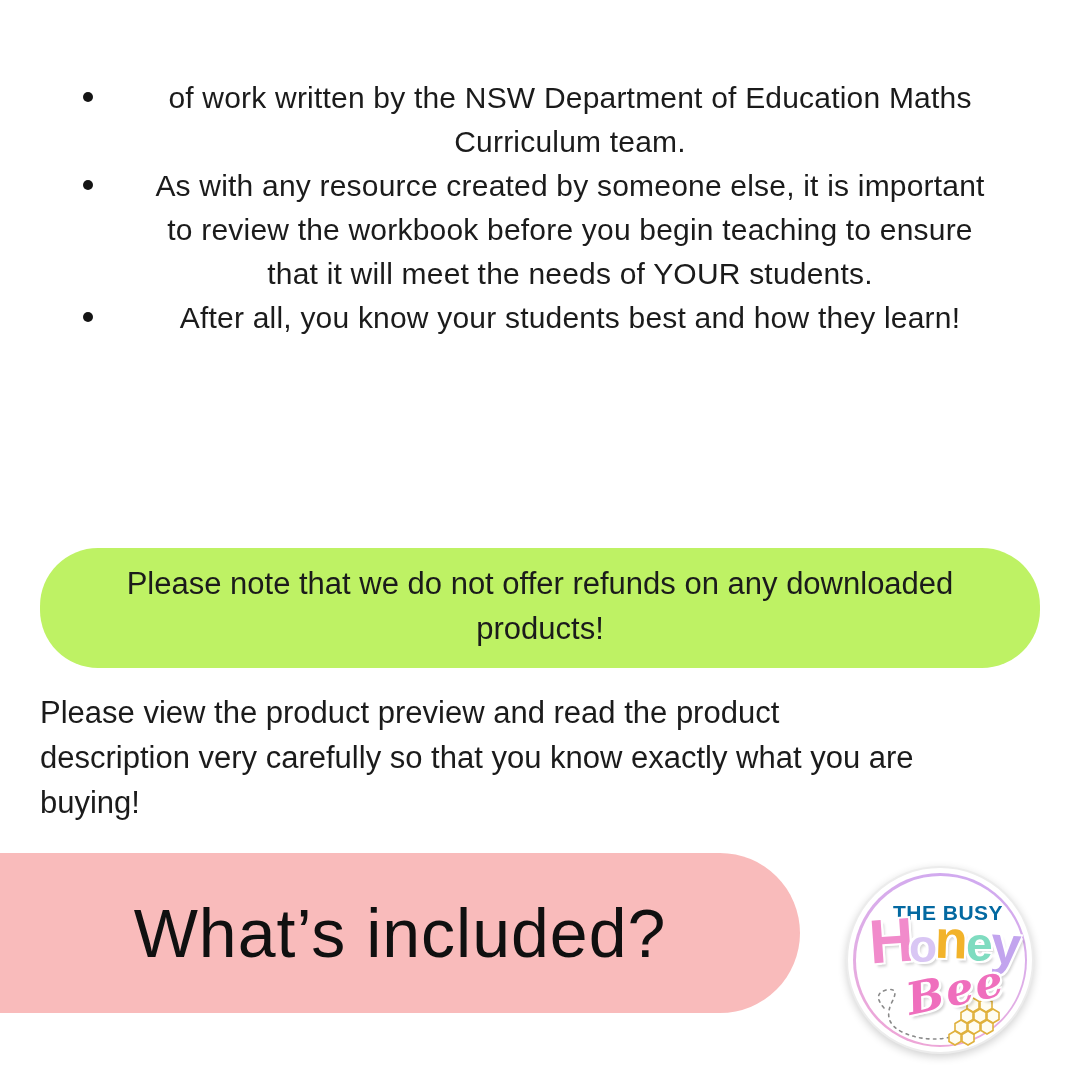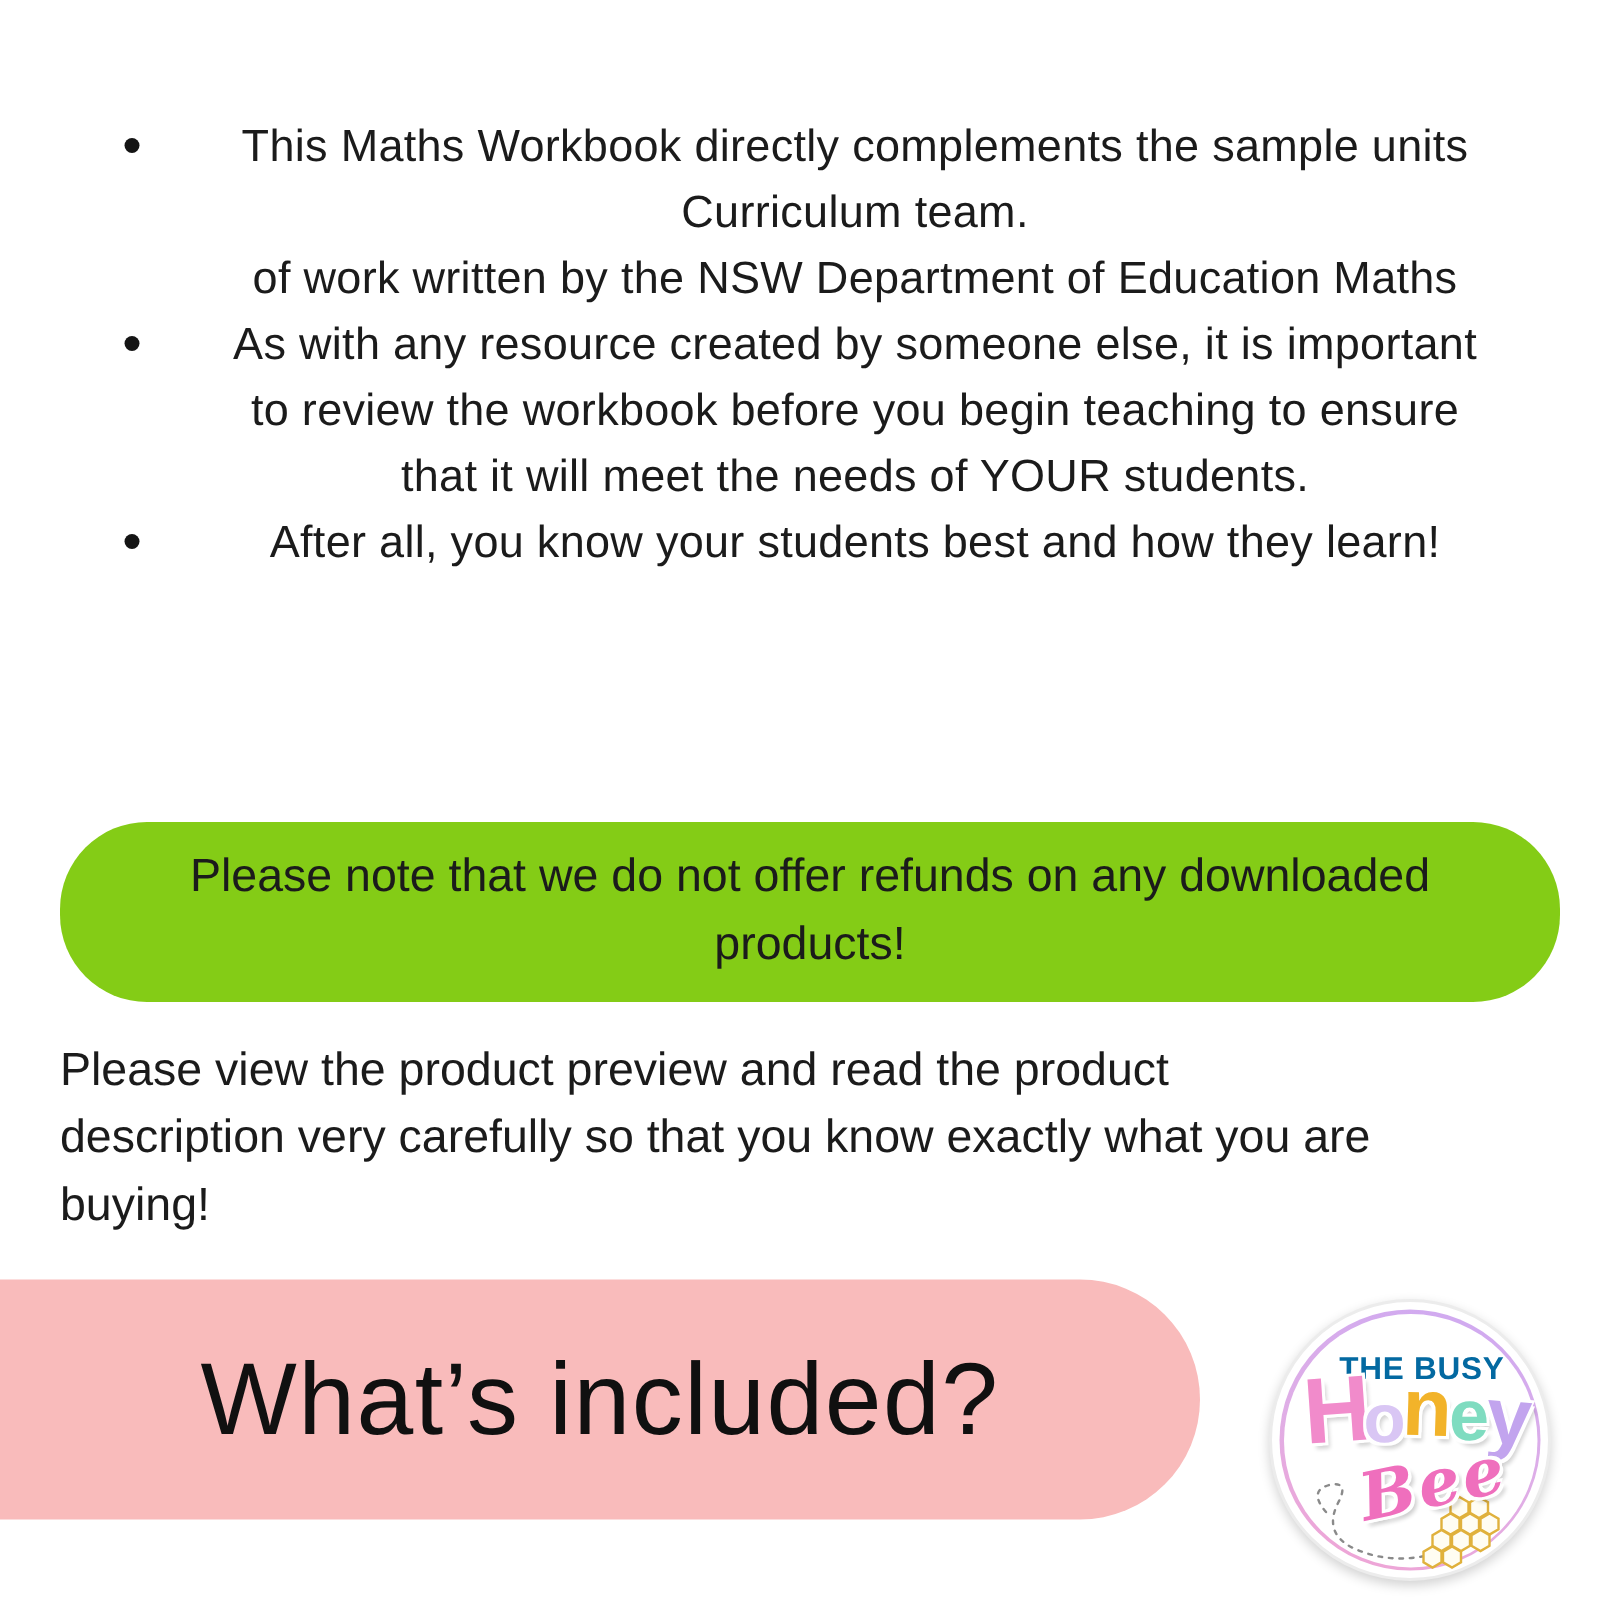--- a/index.html
+++ b/index.html
@@ -90,35 +90,34 @@
   }
   .trail-svg, .comb-svg { position:absolute; }
   .trail-svg { left:12px; top:118px; }
   .comb-svg  { left:92px; top:126px; }
 </style>
 </head>
 <body>
 
 <ul class="bullets">
   <li>
-    <div class="line">This Maths Workbook directly complements the sample units</div>
+    <div class="line">of work written by the NSW Department of Education Maths</div>
     <div class="line">Curriculum team.</div>
-    <div class="line">of work written by the NSW Department of Education Maths</div>
   </li>
   <li>
     <div class="line">As with any resource created by someone else, it is important</div>
     <div class="line">to review the workbook before you begin teaching to ensure</div>
     <div class="line"><span>that it will meet the needs of </span><span class="u">YOUR </span><span>students.</span></div>
   </li>
   <li>
     <div class="line">After all, you know your students best and how they learn!</div>
   </li>
 </ul>
 
-<div class="note" style="background-color: #84cc16;">
+<div class="note" style="background-color: #bef264;">
   <div class="line"><span class="u">Please note that we do not offer refunds on any downloaded</span></div>
   <div class="line"><span class="u">products!</span></div>
 </div>
 
 <div class="preview">
   <div class="line"><span>Please view the product preview and </span><span class="u">read the product</span></div>
   <div class="line"><span class="u">description very carefully</span><span> so that you know exactly what you are</span></div>
   <div class="line">buying!</div>
 </div>
 

